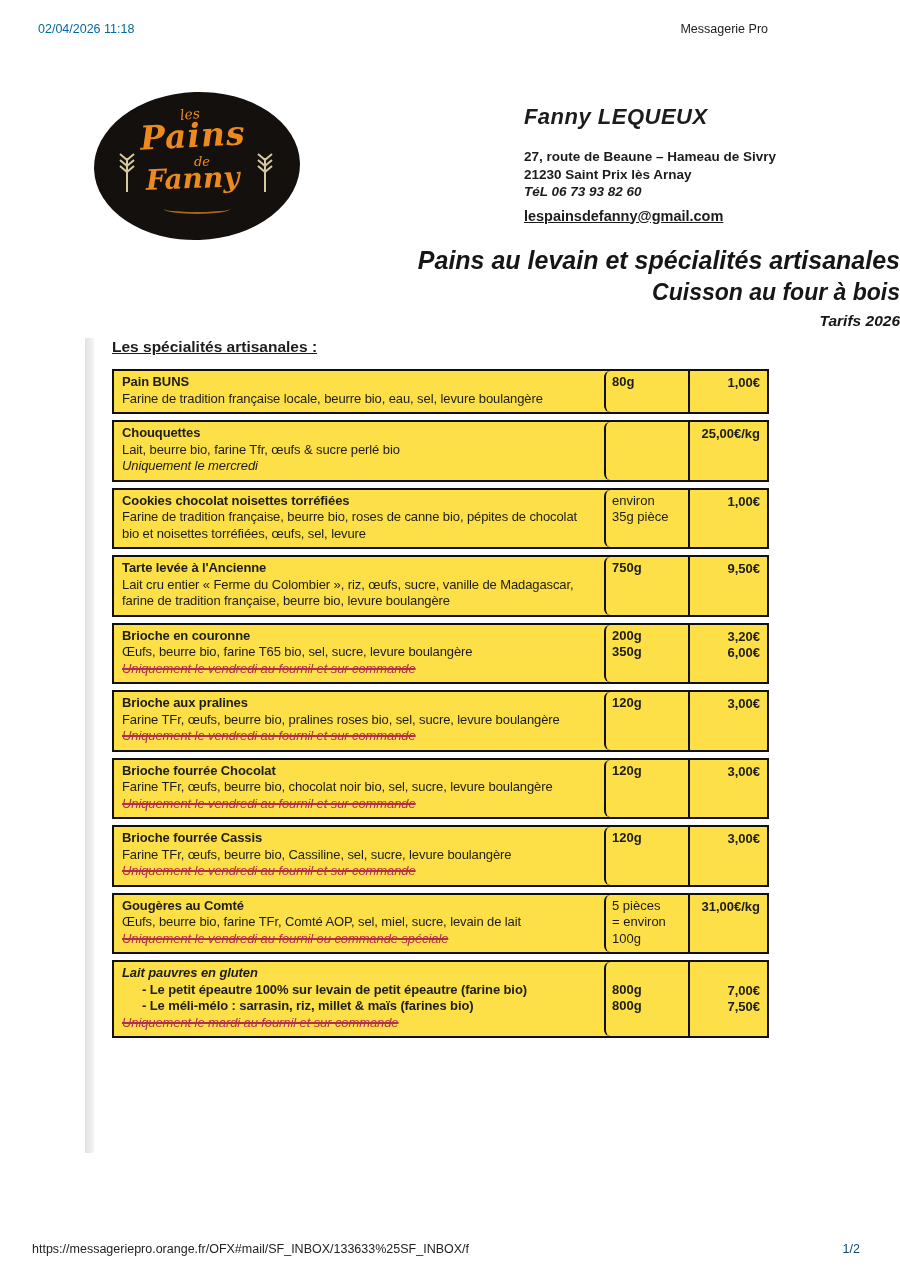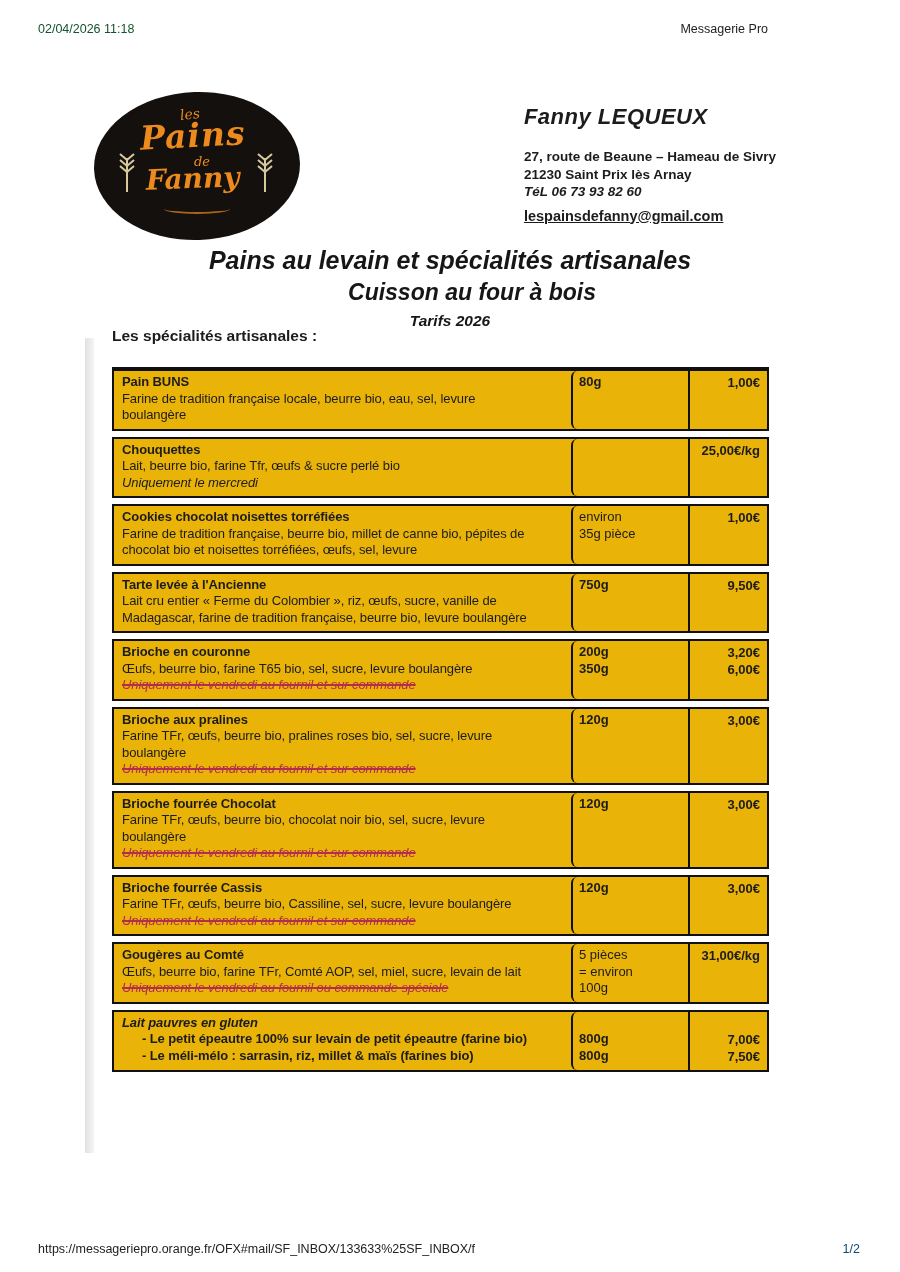--- a/index.html
+++ b/index.html
@@ -1,23 +1,23 @@
 <!DOCTYPE html>
 <html><head>
 <meta charset="utf-8">
 <style>
   * { margin:0; padding:0; box-sizing:border-box; }
   html,body { background:#ffffff; }
   body { width:900px; height:1272px; font-family:"Liberation Sans",sans-serif; }
   .page { position:relative; width:900px; height:1272px; background:#ffffff; color:#1c1c1c; overflow:hidden; }
 
   
-  .print-header-left  { position:absolute; left:38px;  top:22px; font-size:12.5px; color:#14532d; }
+  .print-header-left  { position:absolute; left:38px;  top:22px; font-size:12.5px; color:#0369a1; }
   .print-header-center{ position:absolute; left:0; top:22px; width:768px; text-align:right; font-size:12.5px; color:#222; }
-  .print-footer-left  { position:absolute; left:38px;  bottom:16px; font-size:12.5px; color:#222; }
+  .print-footer-left  { position:absolute; left:32px;  bottom:16px; font-size:12.5px; color:#222; }
   .print-footer-right { position:absolute; right:40px; bottom:16px; font-size:12.5px; color:#0c4a6e; }
 
   
   .scan-artifact { position:absolute; left:85px; top:338px; width:9px; height:815px;
     background:linear-gradient(to right,#c9c9c9,#ececec); opacity:.55; }
 
   
   .logo { position:absolute; left:94px; top:92px; width:206px; height:148px; }
   .logo-ellipse { position:absolute; inset:0; background:#14100d; border-radius:50%; transform:rotate(-2deg); }
   .logo-text { position:absolute; color:#ed8a1e; font-family:"DejaVu Serif",serif; font-style:italic; white-space:nowrap; }
@@ -32,32 +32,32 @@
   .wheat-right { right:22px; }
 
   
   .letterhead-right { position:absolute; top:104px; right:124px; text-align:left; }
   .contact-name { font-size:22px; font-weight:bold; font-style:italic; letter-spacing:.5px; margin-bottom:18px; }
   .addr  { font-size:13.5px; font-weight:bold; line-height:17.5px; }
   .phone { font-size:13.5px; font-weight:bold; font-style:italic; line-height:17.5px; }
   .email { display:inline-block; margin-top:7px; font-size:14.5px; font-weight:bold; text-decoration:underline; color:#1c1c1c; }
 
   
-  .titles { position:absolute; left:0; top:246px; width:900px; text-align:center; font-weight:bold; font-style:italic; color:#161616; }
+  .titles { position:absolute; left:0; top:246px; width:900px; text-align:right; font-weight:bold; font-style:italic; color:#161616; }
   .title-main   { font-size:25px; }
   .title-sub    { font-size:23px; margin-top:4px;padding-left:44px; }
   .title-tarifs { font-size:15.5px; margin-top:6px; }
 
   
-  .section-heading { position:absolute; top:327px; left:112px; width:657px;
-    font-size:15.5px; font-weight:bold; padding-bottom:22px; border-bottom:2.5px solid #101010; }
+  .section-heading { position:absolute; top:338px; left:112px; width:657px;
+    font-size:15.5px; font-weight:bold; padding-bottom:22px; border-bottom:2.5px solid #101010;text-decoration:underline; }
 
   
   .products { position:absolute; top:369px; left:112px; width:657px; display:flex; flex-direction:column; gap:6px; }
-  .row { display:flex; border:2px solid #101010; background:#eab308;gap:33px; }
+  .row { display:flex; border:2px solid #101010; background:#fde047; }
   .col-desc  { flex:1; padding:3px 8px 5px; font-size:13px; line-height:16.5px; letter-spacing:-.1px; }
   .col-weight{ width:84px; border-left:2px solid #101010; padding:3px 4px 5px 6px; font-size:13px; line-height:16.5px; font-weight:bold;border-radius:6px; }
   .col-weight.normal { font-weight:normal; }
   .col-price { width:79px; border-left:2px solid #101010; padding:4px 7px 5px 4px; font-size:13px; line-height:16.5px; font-weight:bold; text-align:right; }
   .p-name { font-weight:bold; }
   .p-name.italic { font-style:italic; }
   .p-item { font-weight:bold; padding-left:36px; text-indent:-16px; }
   .p-note-plain  { font-style:italic; }
   .p-note-struck { font-style:italic; color:#b32d4c; text-decoration:line-through; text-decoration-thickness:1.5px; }
 </style>
@@ -127,21 +127,21 @@
 
     </div>
     <div class="col-weight"></div>
     <div class="col-price">
           <div>25,00€/kg</div>
         </div>
   </div>
       <div class="row">
     <div class="col-desc">
       <div class="p-name">Cookies chocolat noisettes torréfiées</div>
-      <div class="p-desc">Farine de tradition française, beurre bio, millet de canne bio, pépites de chocolat bio et noisettes torréfiées, œufs, sel, levure</div>
+      <div class="p-desc">Farine de tradition française, beurre bio, roses de canne bio, pépites de chocolat bio et noisettes torréfiées, œufs, sel, levure</div>
 
     </div>
     <div class="col-weight normal">
           <div>environ</div>
           <div>35g pièce</div>
         </div>
     <div class="col-price">
           <div>1,00€</div>
         </div>
   </div>
@@ -234,20 +234,21 @@
   </div>
       <div class="row">
     <div class="col-desc">
       <div class="p-name italic">Lait pauvres en gluten</div>
 
       <div class="p-items">
             <div class="p-item">-   Le petit épeautre 100% sur levain de petit épeautre (farine bio)</div>
             <div class="p-item">-   Le méli-mélo : sarrasin, riz, millet &amp; maïs (farines bio)</div>
           </div>
 
+      <div class="p-note-struck">Uniquement le mardi au fournil et sur commande</div>
     </div>
     <div class="col-weight">
           <div>&nbsp;</div>
           <div>800g</div>
           <div>800g</div>
         </div>
     <div class="col-price">
           <div>&nbsp;</div>
           <div>7,00€</div>
           <div>7,50€</div>

